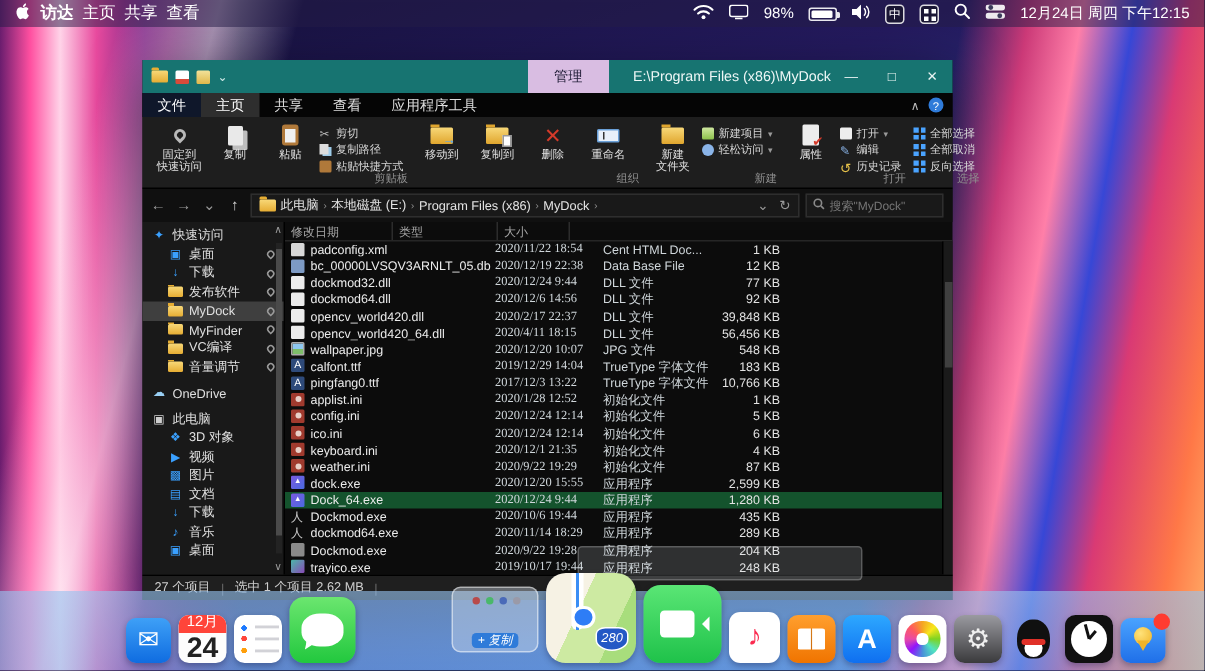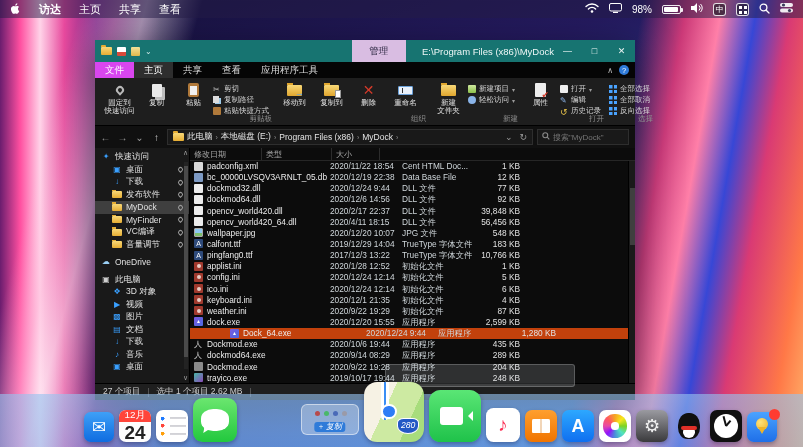--- a/index.html
+++ b/index.html
@@ -11,21 +11,21 @@
     background:
       linear-gradient(100deg, transparent 73%, rgba(232,61,122,.85) 78%, #ff7fa8 82%, #3747d6 86%, #d93a74 90%, #ff7847 96%, #ffb36b 100%),
       linear-gradient(105deg, transparent 9%, rgba(255,190,220,.42) 13%, rgba(255,238,246,.55) 16%, transparent 22%),
       linear-gradient(90deg, #6a1d6e 0%, #ff4fa0 2.5%, #ffd3e8 5%, #e84a9e 8%, #7a2a8a 12%, rgba(60,30,120,0) 20%),
       linear-gradient(160deg, #141036 0%, #241a5e 32%, #2c3a8c 58%, #2f62c0 78%, #3f8ae0 100%);
   }
 
   
   .menubar { position:absolute; top:0; left:0; right:0; height:18px; background:rgba(35,28,70,.5);
     display:flex; align-items:center; color:#fff; font-size:11px; padding:0 10px; z-index:50; }
-  .menubar .left { display:flex; gap:18px; }
+  .menubar .left { display:flex; gap:6px; }
   .mitem { cursor:default; }
   .mitem.bold { font-weight:bold; }
   .menubar .right { margin-left:auto; display:flex; align-items:center; gap:10px; font-size:10px; }
   .bat { width:19px; height:9px; border:1px solid rgba(255,255,255,.9); border-radius:2px; position:relative; }
   .bat i { position:absolute; inset:1px; right:2px; background:#fff; border-radius:1px; }
   .bat::after { content:""; position:absolute; right:-3px; top:2px; width:2px; height:4px; background:rgba(255,255,255,.9); border-radius:0 1px 1px 0; }
   .sqico { width:13px; height:13px; border-radius:3px; background:rgba(20,20,30,.55); border:1px solid rgba(255,255,255,.85);
     display:flex; align-items:center; justify-content:center; font-size:8px; color:#fff; }
   .gridico { background:
       linear-gradient(#fff,#fff) 2px 2px/3px 3px no-repeat,
@@ -46,21 +46,21 @@
   .mini.m2 { background:linear-gradient(180deg,#f2e29a,#e0b84a); }
   .qat .chev { color:#cfe9e7; font-size:8px; }
   .managetab { margin-left:200px; width:86px; height:100%; background:#d9bde2; color:#24203a; font-size:9.5px;
     display:flex; align-items:center; justify-content:center; }
   .wtitle { margin-left:16px; color:#eef7f6; font-size:9.5px; white-space:nowrap; }
   .wctrls { margin-left:auto; display:flex; height:100%; }
   .wc { width:27px; display:flex; align-items:center; justify-content:center; color:#eaf4f3; font-size:9px; }
 
   .tabsrow { height:16px; background:#050505; display:flex; align-items:stretch; font-size:9.5px; flex:0 0 auto; }
   .rtab { padding:0 10px; display:flex; align-items:center; color:#dcdcdc; }
-  .rtab.file { background:#d946ef; color:#fff;font-family:Liberation Mono, monospace; }
+  .rtab.file { background:#0f172a; color:#fff;font-family:Liberation Mono, monospace; }
   .rtab.active { background:#2e2e2e; color:#fff; }
   .tabsrow .tright { margin-left:auto; display:flex; align-items:center; gap:6px; padding-right:6px; }
   .collapse { color:#bbb; font-size:8px; }
   .helpq { width:10px; height:10px; border-radius:50%; background:#2f7bd9; color:#fff; font-size:7.5px; display:flex; align-items:center; justify-content:center; }
 
   .ribbon { height:48px; background:#1e1e1e; border-bottom:1px solid #000; display:flex; align-items:stretch; padding-left:4px; flex:0 0 auto; }
   .rgroup { position:relative; display:flex; align-items:flex-start; padding:3px 3px 10px 3px; gap:2px; }
   .rgname { position:absolute; bottom:1px; left:0; right:0; text-align:right; font-size:7.5px; color:#8f8f8f; }
   .rsep { width:1px; background:#000; margin:2px 1px; }
   .rbig { width:35px; display:flex; flex-direction:column; align-items:center; gap:1px; padding-top:1px; }
@@ -119,23 +119,23 @@
   .pin { margin-left:auto; margin-right:6px; width:5px; height:5px; border:1px solid #9a9a9a; border-radius:50% 50% 50% 0; transform:rotate(-45deg); flex:0 0 auto; }
   .sb-scroll { position:absolute; right:1px; top:14px; bottom:14px; width:4px; background:#232323; }
   .sb-thumb { position:absolute; left:0; width:4px; top:2%; height:92%; background:#4a4a4a; }
   .sb-arr { position:absolute; right:1px; color:#9a9a9a; font-size:7px; }
 
   .filearea { flex:1; display:flex; flex-direction:column; min-width:0; position:relative; }
   .lheader { height:13px; display:flex; align-items:center; border-bottom:1px solid #262626; color:#a8a8a8; font-size:8px; flex:0 0 auto; }
   .lheader .hc { padding-left:4px; border-right:1px solid #2c2c2c; height:100%; display:flex; align-items:center; }
   .rows { flex:1; overflow:hidden; }
   .frow { height:11.15px; display:flex; align-items:flex-start; font-size:8.3px; }
-  .frow.sel { background:#c2410c;padding-left:36px; }
+  .frow.sel { background:#14532d; }
   .fc-name { width:140px; display:flex; align-items:center; gap:4px; padding-left:4px; overflow:hidden; white-space:nowrap; color:#ececec; }
-  .fc-date { width:72px; color:#cfd6da; white-space:nowrap; }
+  .fc-date { width:72px; color:#cfd6da; white-space:nowrap;font-family:Liberation Serif, serif; }
   .fc-type { width:70px; color:#cfd6da; white-space:nowrap; overflow:hidden; }
   .fc-size { width:48px; text-align:right; color:#e2e2e2; white-space:nowrap; }
   .fi { width:9px; height:9px; flex:0 0 auto; border-radius:1px; position:relative; }
   .fi-doc { background:#d8d8d8; }
   .fi-db { background:#7d9ac4; }
   .fi-dll { background:#ececec; }
   .fi-img { background:linear-gradient(180deg,#8ec7f0 55%,#7dbd6a 55%); border:1px solid #aaa; }
   .fi-font { background:#2e4a7a; } .fi-font::after { content:"A"; position:absolute; inset:0; color:#fff; font-size:7px; text-align:center; line-height:9px; }
   .fi-ini { background:#a03a2e; } .fi-ini::after { content:""; position:absolute; left:2.5px; top:2.5px; width:4px; height:4px; border-radius:50%; background:#e8d0c8; }
   .fi-exe-dock { background:linear-gradient(135deg,#7a5ae0,#4a6ae0); } .fi-exe-dock::after { content:"▲"; position:absolute; inset:0; color:#fff; font-size:5px; text-align:center; line-height:9px; }
@@ -249,20 +249,21 @@
     <span><svg width="11" height="11" viewBox="0 0 11 11">
           <circle cx="4.5" cy="4.5" r="3.4" stroke="#fff" stroke-width="1.3" fill="none"></circle>
           <path d="M7.2 7.2 10 10" stroke="#fff" stroke-width="1.3" stroke-linecap="round"></path>
         </svg></span>
     <span><svg width="13" height="10" viewBox="0 0 13 10">
           <rect width="13" height="4" rx="2" fill="#fff" opacity=".9"></rect>
           <circle cx="3.5" cy="2" r="1.6" fill="#3a3a5a"></circle>
           <rect y="5.5" width="13" height="4" rx="2" fill="#fff" opacity=".9"></rect>
           <circle cx="9.5" cy="7.5" r="1.6" fill="#3a3a5a"></circle>
         </svg></span>
+    <span>12月24日 周四 下午12:15</span>
   </div>
 </div>
 
 <div class="win">
   <div class="titlebar">
     <div class="qat">
       <span class="folder"></span>
       <span class="mini m1"></span>
       <span class="mini m2"></span>
       <span class="chev">⌄</span>
@@ -699,21 +700,21 @@
             </span>
             <span class="fc-date">2020/10/6 19:44</span>
             <span class="fc-type">应用程序</span>
             <span class="fc-size">435 KB</span>
           </div>
           <div class="frow">
             <span class="fc-name">
               <span class="fi fi-exe-person"></span>
               <span>dockmod64.exe</span>
             </span>
-            <span class="fc-date">2020/9/14 08:29</span>
+            <span class="fc-date">2020/11/14 18:29</span>
             <span class="fc-type">应用程序</span>
             <span class="fc-size">289 KB</span>
           </div>
           <div class="frow">
             <span class="fc-name">
               <span class="fi fi-exe-plain"></span>
               <span>Dockmod.exe</span>
             </span>
             <span class="fc-date">2020/9/22 19:28</span>
             <span class="fc-type">应用程序</span>
@@ -746,21 +747,21 @@
 
 <div class="dock" id="dock">
     <div class="dk dk-mail" style="width: 30px; height: 30px; font-size: 17px;"></div>
     <div class="dk dk-calendar" style="width: 32px; height: 32px; font-size: 18px;">
       <div class="cal-top">12月</div>
       <div class="cal-day">24</div>
     </div>
     <div class="dk dk-reminders" style="width: 32px; height: 32px; font-size: 18px;"></div>
     <div class="dk dk-messages" style="width: 44px; height: 44px; font-size: 24px;"></div>
     <div class="dk dk-game-center flat" style="width: 54px; height: 54px; font-size: 30px;"></div>
-    <div class="dk dk-ghost" style="width: 58px; height: 31px; font-size: 32px; font-family: Liberation Serif, serif;">
+    <div class="dk dk-ghost" style="width: 58px; height: 44px; font-size: 32px;">
       <i class="ghost-dots"></i>
       <i class="ghost-label">+ 复制</i>
     </div>
     <div class="dk dk-maps" style="width: 60px; height: 60px; font-size: 33px;">
       <i class="mp-road"></i>
       <i class="mp-shield">280</i>
       <i class="mp-pin"></i>
     </div>
     <div class="dk dk-facetime" style="width: 52px; height: 52px; font-size: 29px;"></div>
     <div class="dk dk-music" style="width: 34px; height: 34px; font-size: 19px;"></div>

